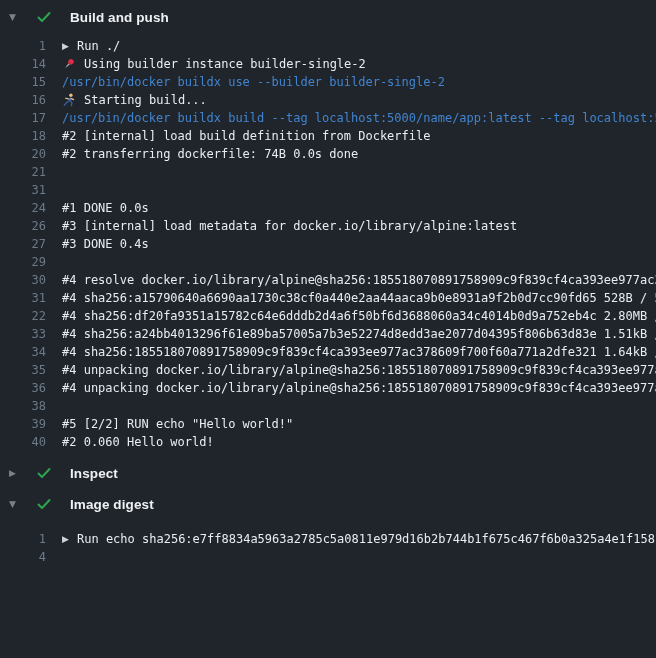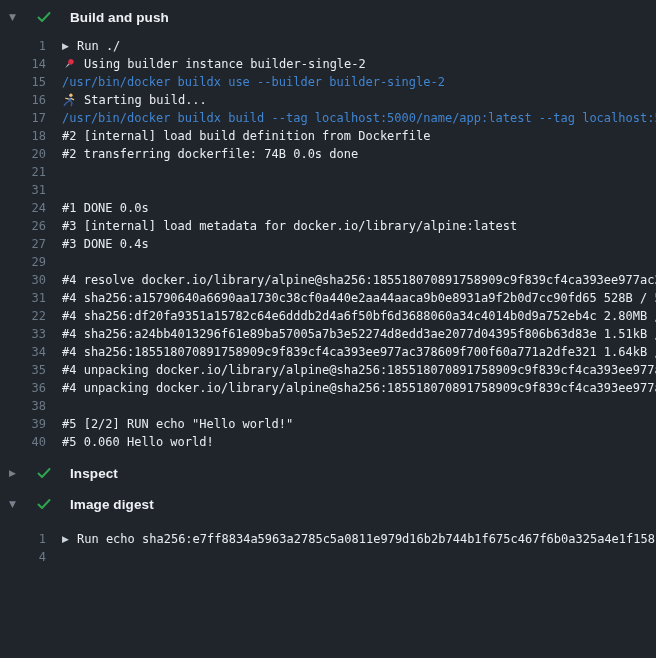--- a/index.html
+++ b/index.html
@@ -152,21 +152,21 @@
       <div class="row">
         <span class="num">38</span>
         <span class="txt"></span>
       </div>
       <div class="row">
         <span class="num">39</span>
         <span class="txt">#5 [2/2] RUN echo "Hello world!"</span>
       </div>
       <div class="row">
         <span class="num">40</span>
-        <span class="txt">#5 0.060 Hello world!</span>
+        <span class="txt">#2 0.060 Hello world!</span>
       </div>
     </div>
 
   <div class="section-header mt2">
     <span class="chevron">▶</span>
     <svg class="check" viewBox="0 0 16 16">
       <polyline points="2.5,8.5 6,12 13.5,4" fill="none" stroke="#2ea44f" stroke-width="2" stroke-linecap="round" stroke-linejoin="round"></polyline>
     </svg>
     <span class="section-title">Inspect</span>
   </div>

